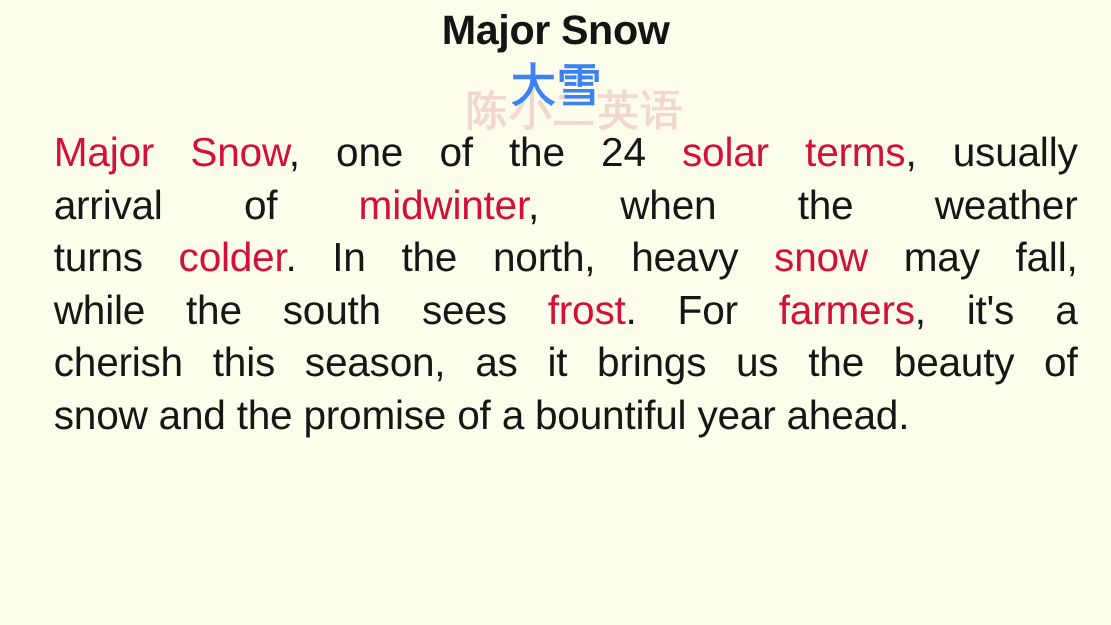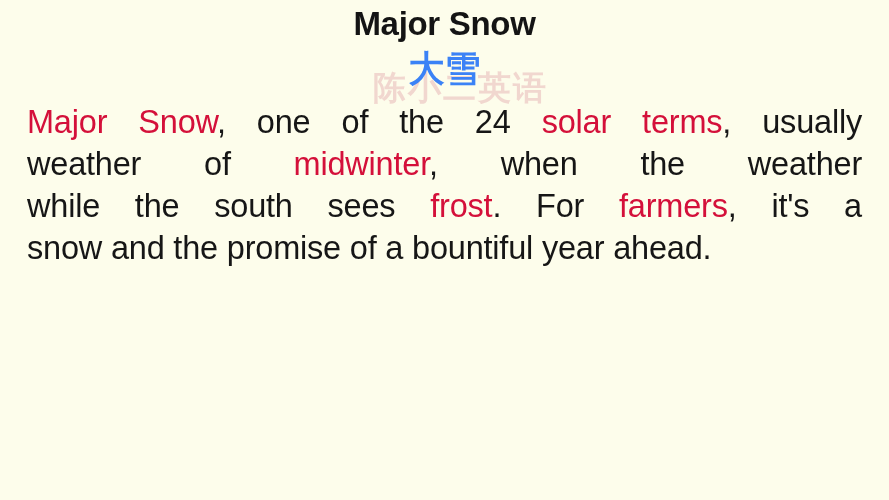--- a/index.html
+++ b/index.html
@@ -90,20 +90,21 @@
     font-family: "Liberation Sans", sans-serif;
     letter-spacing: -0.2px;
     word-spacing: 0px;
   }
   
   #body-text .ln {
     display: block;
     text-align: justify;
     text-align-last: justify;
     white-space: nowrap;
+    margin-left: 16px;
   }
   #body-text .ln.last {
     text-align-last: left;
   }
   .hl {
     color: #d4103a;
   }
   .blk {
     color: #161616;
   }
@@ -117,18 +118,20 @@
     <h1 id="title">Major Snow</h1>
 
     <div id="subtitle-wrap">
       <div id="watermark">陈小二英语</div>
       <h2 id="subtitle">大雪</h2>
     </div>
   </div>
 
   <div id="body-text">
       <span class="ln"><span class="hl">Major Snow</span><span class="blk">, one of the 24 </span><span class="hl">solar terms</span><span class="blk">, usually</span></span>
-      <span class="ln"><span class="blk">weather of </span><span class="hl">midwinter</span><span class="blk">, when the weather</span></span>
+      <span class="ln"><span class="blk">arrival of </span><span class="hl">midwinter</span><span class="blk">, when the weather</span></span>
+      <span class="ln"><span class="blk">turns </span><span class="hl">colder</span><span class="blk">. In the north, heavy </span><span class="hl">snow</span><span class="blk"> may fall,</span></span>
       <span class="ln"><span class="blk">while the south sees </span><span class="hl">frost</span><span class="blk">. For </span><span class="hl">farmers</span><span class="blk">, it's a</span></span>
+      <span class="ln"><span class="blk">cherish this season, as it brings us the beauty of</span></span>
       <span class="ln last"><span class="blk">snow and the promise of a bountiful year ahead.</span></span>
     </div>
 
 </div>
 
 </body></html>

